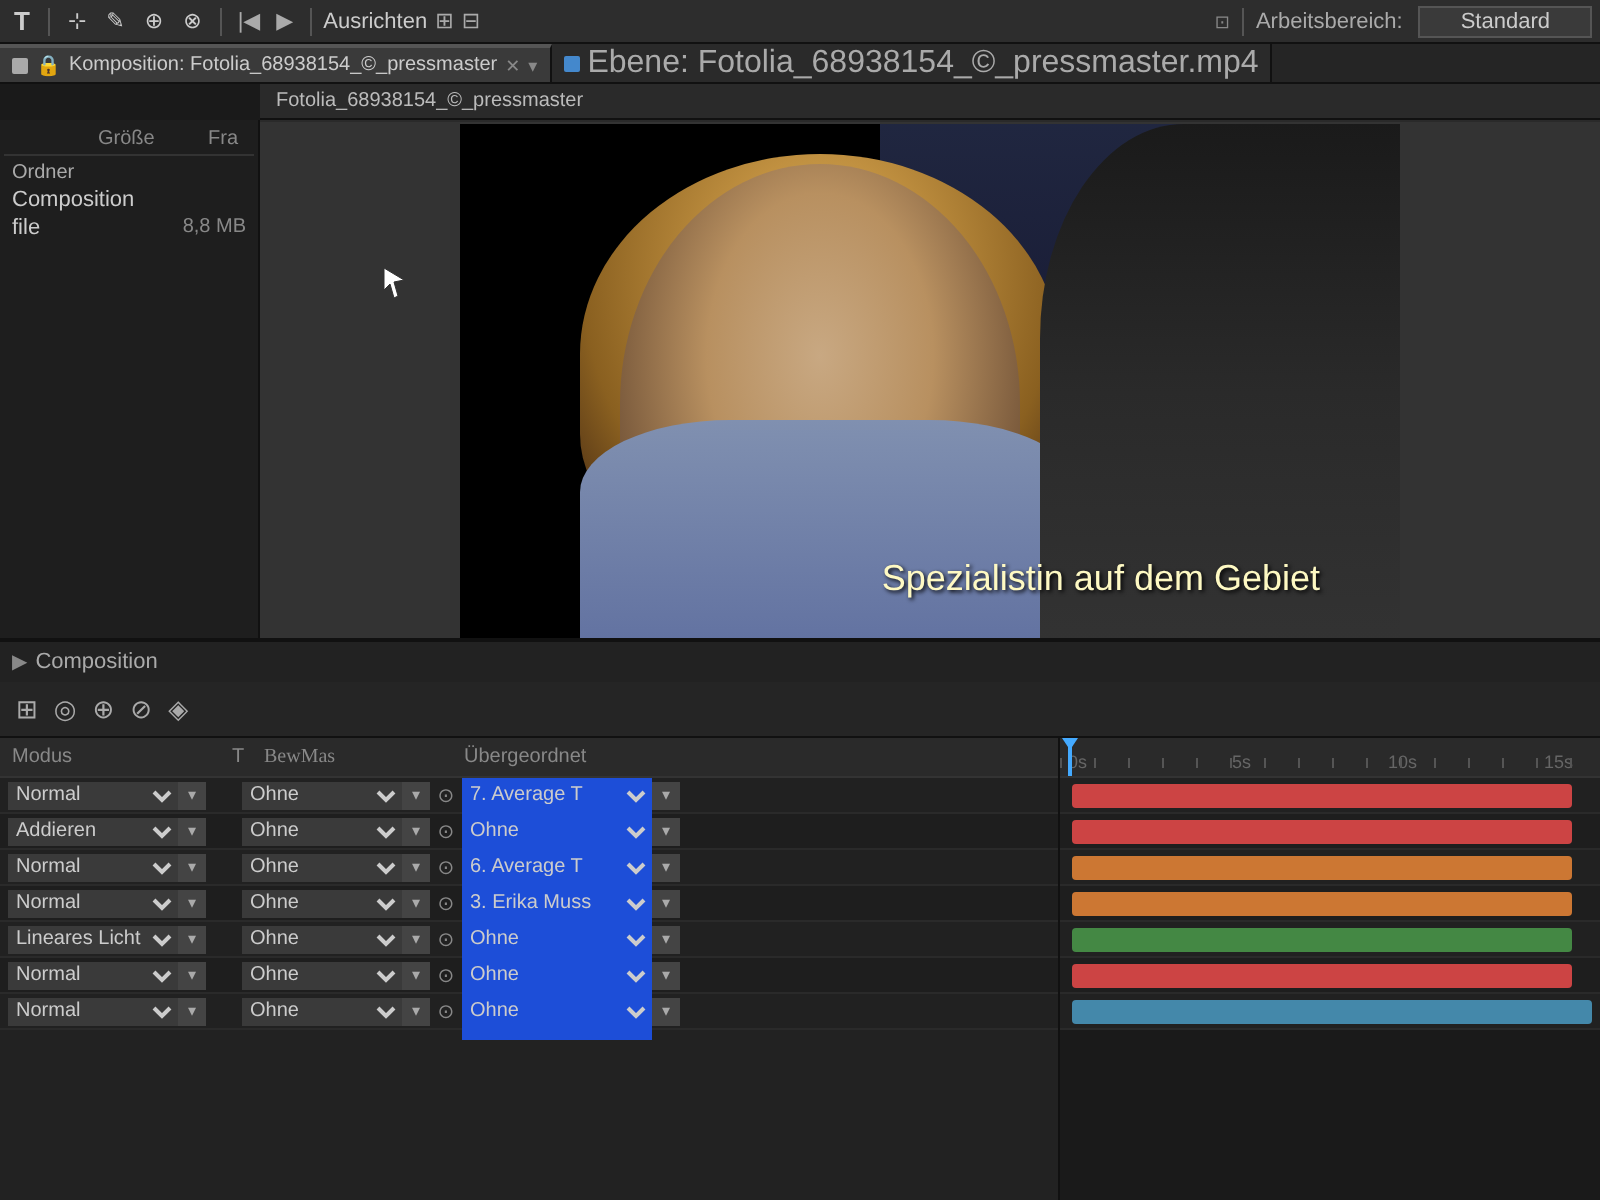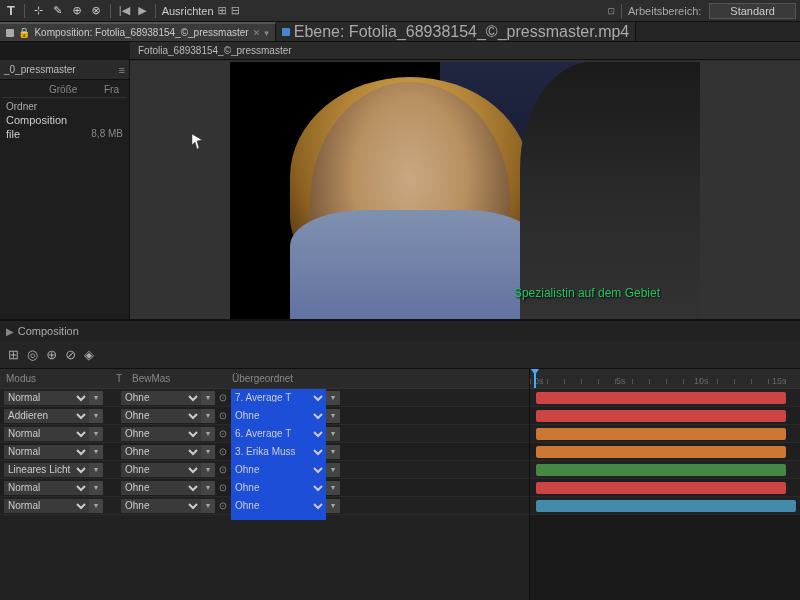--- a/index.html
+++ b/index.html
@@ -129,22 +129,22 @@
       text-align: left;
     }
     .name-text {
       font-size: 16px;
       font-weight: bold;
       color: #ff8c00;
       text-shadow: 1px 1px 2px #000;
       line-height: 1.3;
     }
     .title-text {
-      font-size: 12px;
-      color: #22c55e;
+      font-size: 18px;
+      color: #fef9c3;
       text-shadow: 1px 1px 2px #000;
     }
     .layer-row {
       height: 18px;
       display: flex;
       align-items: center;
       border-bottom: 1px solid #2a2a2a;
     }
     .layer-row:nth-child(odd) { background: #212121; }
     .layer-row:nth-child(even) { background: #1e1e1e; }
@@ -371,24 +371,20 @@
     </div>
   </div>
 
   <div style="height:18px;background:#2a2a2a;border-bottom:1px solid #111;display:flex;align-items:center;padding:0 8px;margin-left:130px;">
     <span style="font-size:10px;color:#bbb;">Fotolia_68938154_©_pressmaster</span>
   </div>
 
   <div id="middle-section">
 
     <div id="left-side">
-      <div id="project-header">
-        <span style="font-size:10px;">_0_pressmaster</span>
-        <span class="panel-menu-btn">≡</span>
-      </div>
       <div id="project-content">
         <div id="project-columns">
           <span class="col-header"></span>
           <span class="col-header grosse">Größe</span>
           <span class="col-header fra">Fra</span>
         </div>
         <div id="project-items">
           <div class="project-item folder">Ordner</div>
           <div class="project-item">Composition</div>
           <div class="project-item">
@@ -455,21 +451,21 @@
       <span style="cursor:pointer;color:#aaa;font-size:13px;">◈</span>
     </div>
 
     <div id="tl-content">
 
       <div id="tl-left">
 
         <div id="tl-col-headers">
           <div style="width:110px;padding-left:6px;">Modus</div>
           <div style="width:18px;text-align:center;">T</div>
-          <div style="width:100px;padding-left:4px;">BewMas</div>
+          <div style="width:100px;padding-left:4px;font-family:Liberation Serif, serif;">BewMas</div>
           <div style="flex:1;padding-left:4px;">Übergeordnet</div>
         </div>
 
         <div id="tl-rows">
 
           <div class="layer-row" style="height:18px;display:flex;align-items:center;border-bottom:1px solid #2a2a2a;background:#212121;">
             <select class="lr-modus-select"><option>Normal</option><option>Addieren</option><option>Lineares Licht</option></select>
             <div class="lr-modus-arrow">▾</div>
             <div class="lr-t-checkbox"></div>
             <select class="lr-bewmas-select"><option>Ohne</option></select>

